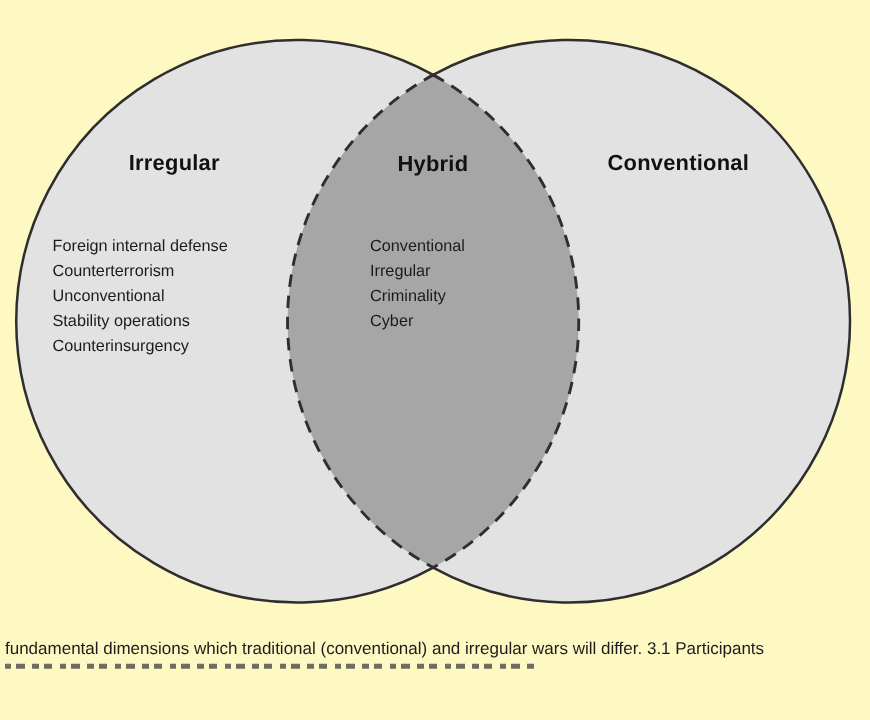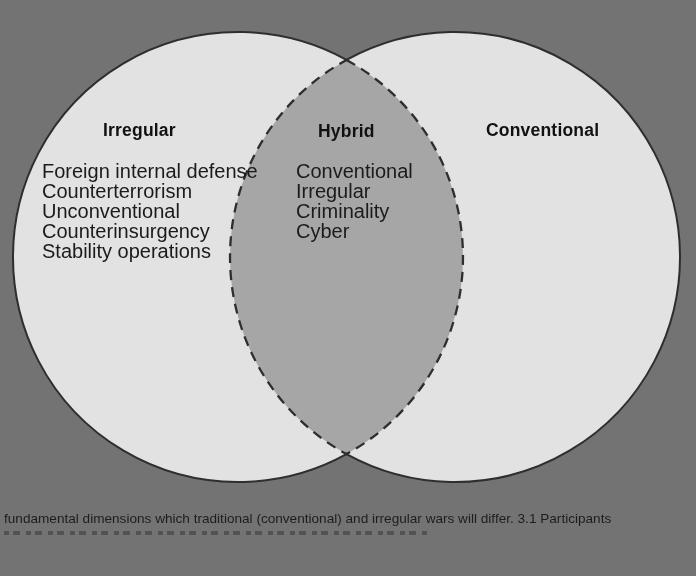--- a/index.html
+++ b/index.html
@@ -2,43 +2,44 @@
 <html><head>
 <meta charset="utf-8">
 <title>Venn Diagram — Warfare Types</title>
 <style>
   * { margin:0; padding:0; box-sizing:border-box; }
   html,body {
     width:696px; height:576px;
     background:#ffffff;
     font-family:"Liberation Sans", sans-serif;
   }
-  .screen { position:relative; width:696px; height:576px; background:#737373; overflow:hidden; }
+  .screen { position:relative; width:696px; height:576px; background:#fef9c3; overflow:hidden; }
 
   .diagram { position:absolute; left:0; top:0; width:696px; height:505px; }
   .diagram svg { position:absolute; left:0; top:0; }
 
   .vtitle {
     position:absolute;
     font-weight:bold;
     font-size:17.5px;
     color:#111111;
     letter-spacing:0.2px;
     white-space:nowrap;
   }
   .t-left  { left:103px; top:120px; }
   .t-mid   { left:318px; top:121px; }
   .t-right { left:486px; top:120px; }
 
   .vlist {
     position:absolute;
-    font-size:20px;
+    font-size:13px;
     color:#1b1b1b;
     line-height:20px;
     white-space:nowrap;
+    margin-top:26px;
   }
   .l-left  { left:42px;  top:161px; }
   .l-mid   { left:296px; top:161px; }
   .l-right { left:504px; top:161px; }
 
   .caption {
     position:absolute;
     left:4px; top:508px; width:690px;
     font-size:13.6px;
     line-height:21px;
@@ -74,22 +75,22 @@
       <path d="M 346.5 59.9 A 225 225 0 1 1 346.5 454.1" fill="none" stroke-width="2" stroke="#2e2e2e"></path>
 
       <path d="M 346.5 59.9 A 225 225 0 0 1 346.5 454.1 A 225 225 0 0 1 346.5 59.9 Z" fill="none" stroke-width="2.3" stroke-dasharray="10 7" stroke="#2e2e2e"></path>
     </svg>
 
     <div class="vtitle t-left">Irregular</div>
     <div class="vlist l-left">
       <div>Foreign internal defense</div>
       <div>Counterterrorism</div>
       <div>Unconventional</div>
+      <div>Stability operations</div>
       <div>Counterinsurgency</div>
-      <div>Stability operations</div>
     </div>
 
     <div class="vtitle t-mid">Hybrid</div>
     <div class="vlist l-mid">
       <div>Conventional</div>
       <div>Irregular</div>
       <div>Criminality</div>
       <div>Cyber</div>
     </div>
 

